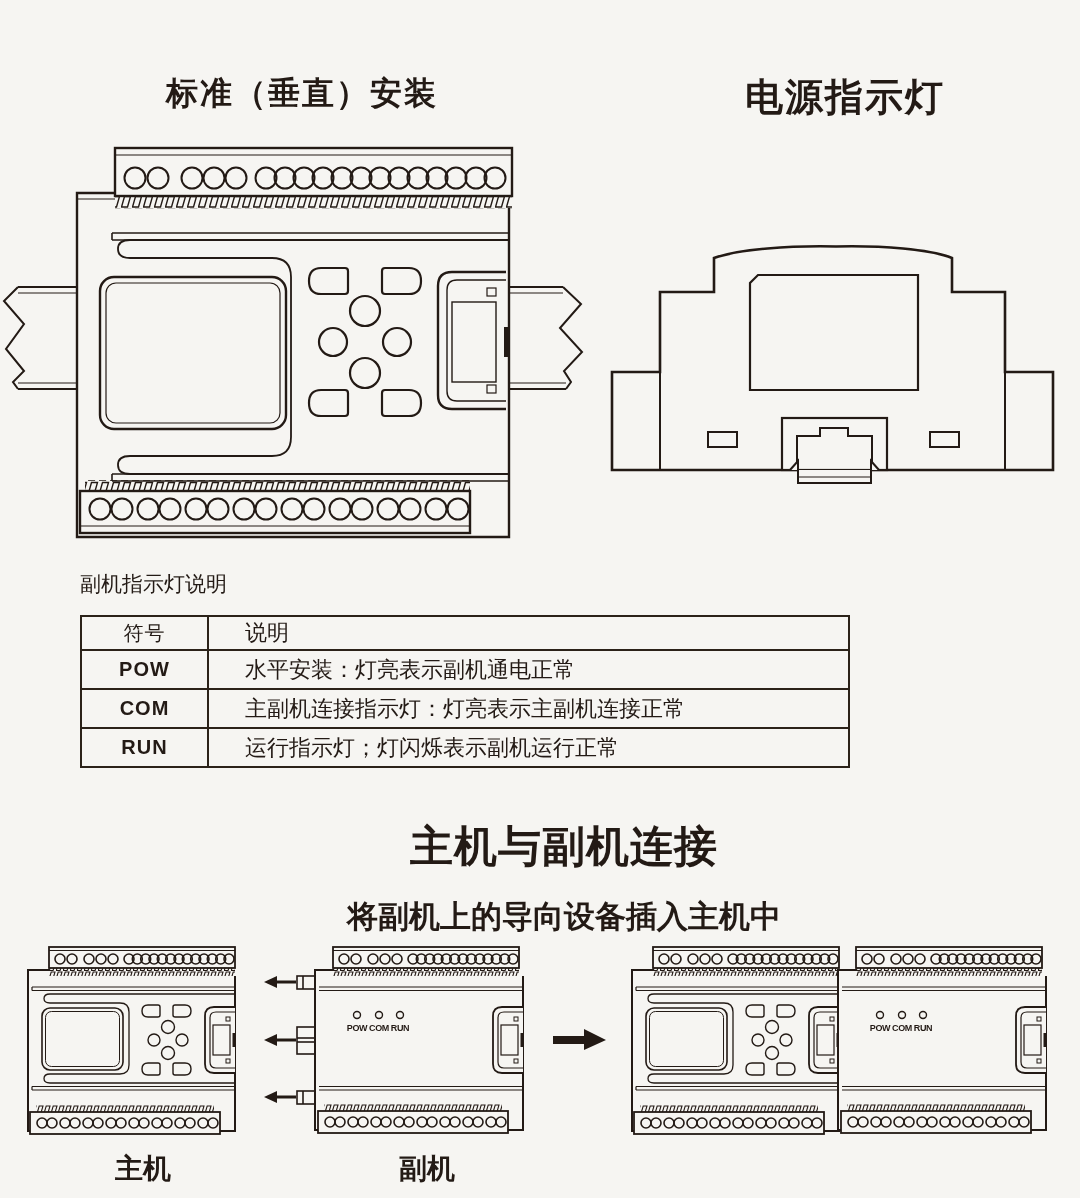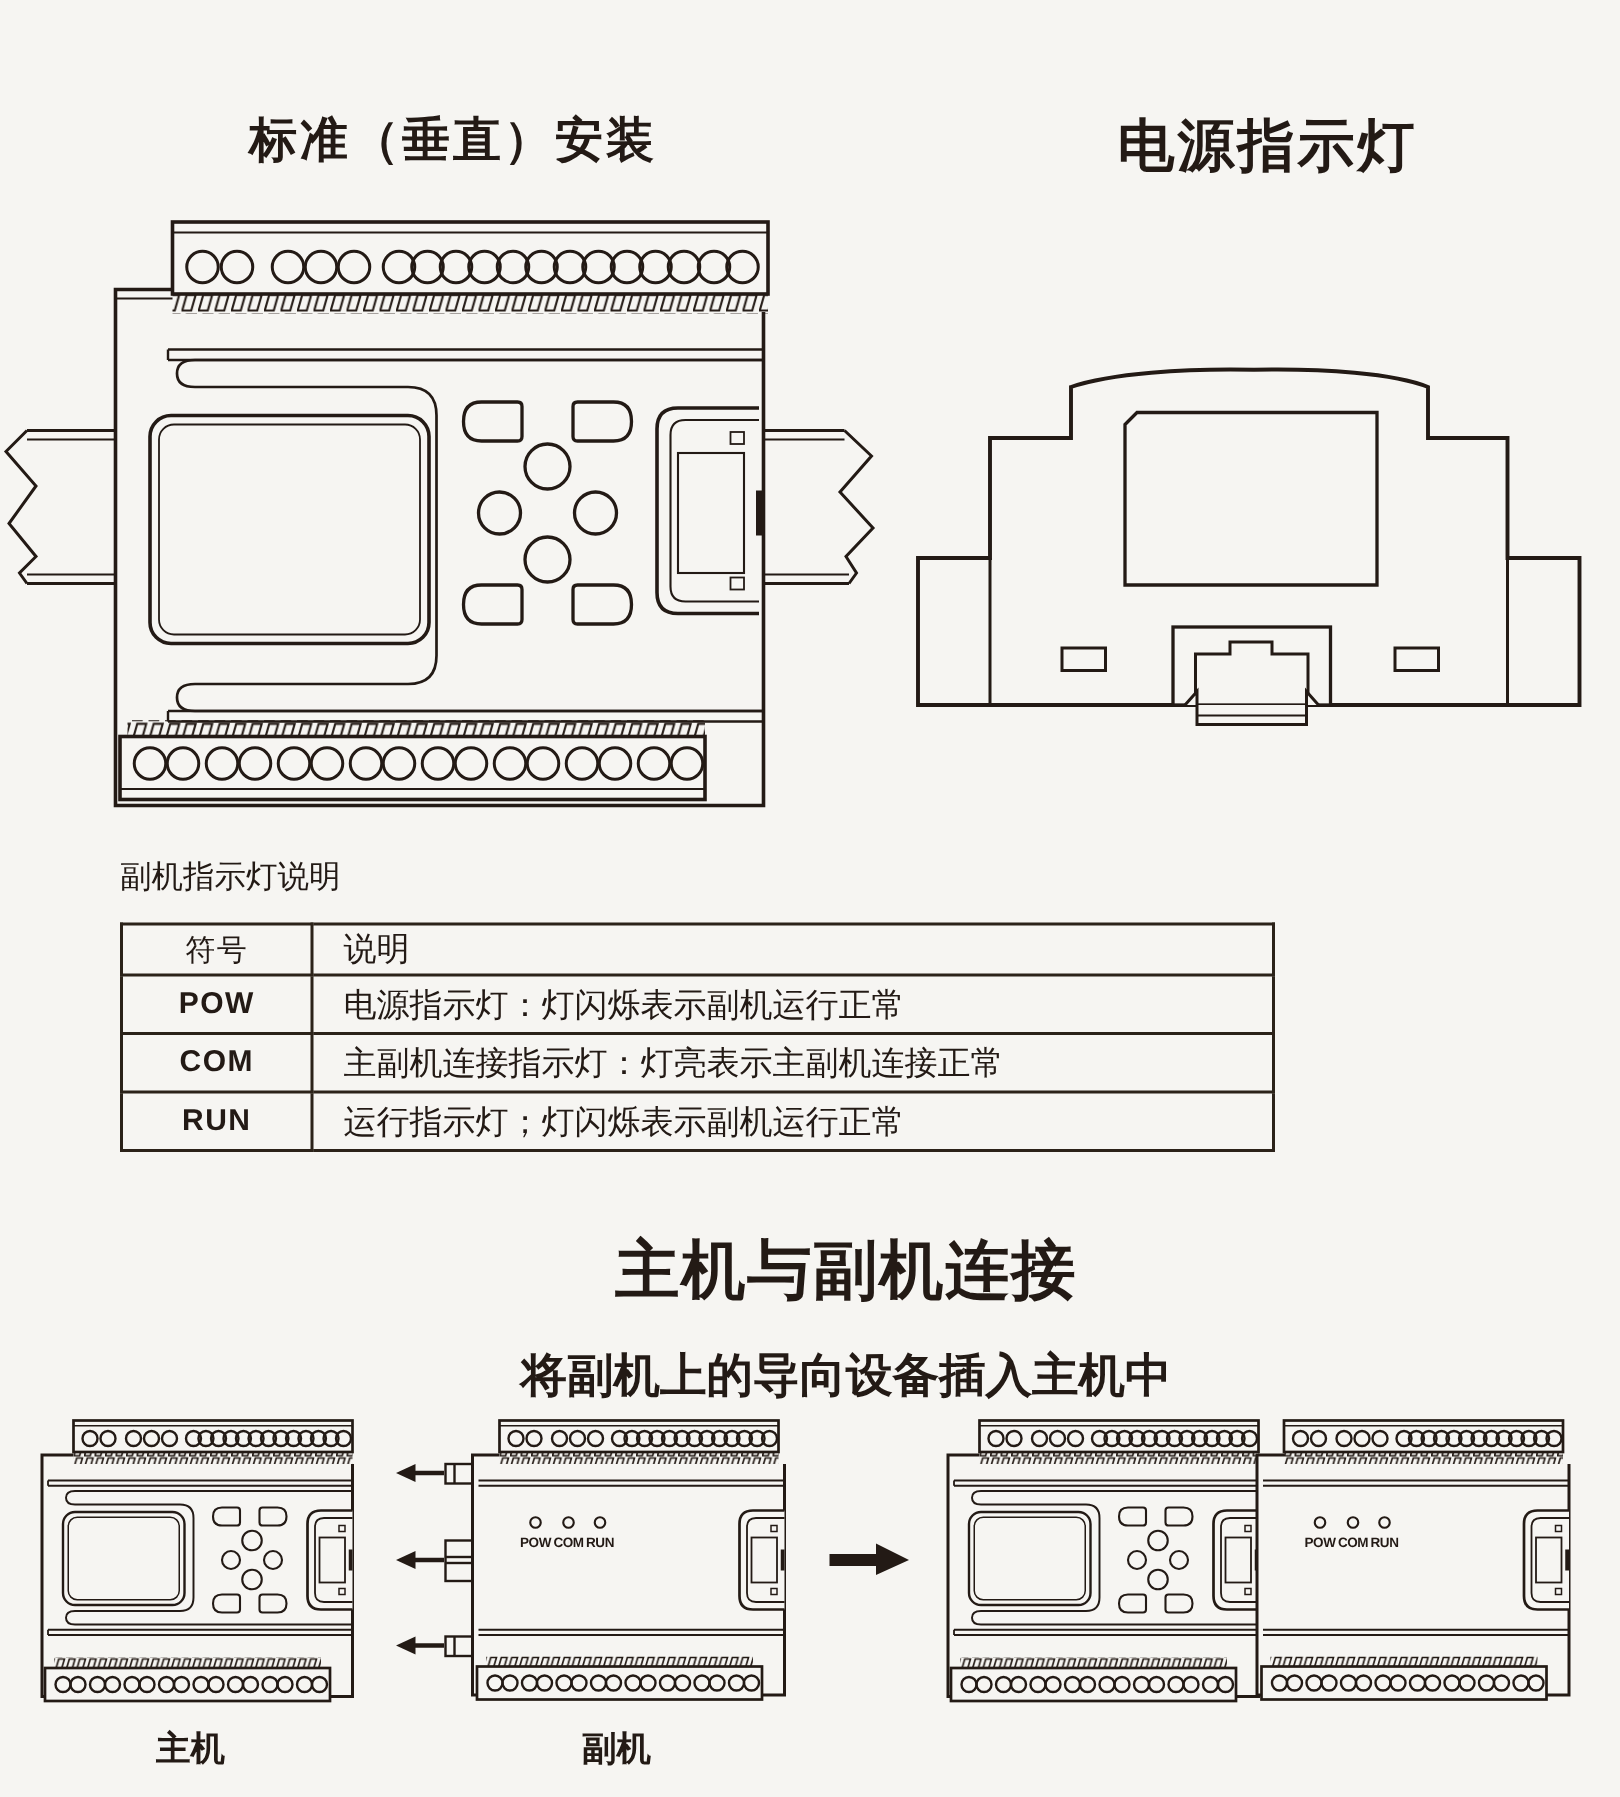--- a/index.html
+++ b/index.html
@@ -16,37 +16,37 @@
     white-space:nowrap;transform:translateX(-50%);
   }
   .h-vert{left:302px;top:72px;font-size:32px;}
   .h-horiz{left:845px;top:72px;font-size:38px;}
   .tbl-caption{left:80px;top:570px;font-size:21px;font-weight:500;}
   table.ind{
     position:absolute;left:80px;top:615px;width:770px;
     border-collapse:collapse;table-layout:fixed;
     font-size:22px;color:#231a15;
   }
-  table.ind td{border:2px solid #2b2219;padding:0 0 0 20px;}
+  table.ind td{border:2px solid #2b2219;padding:0 0 0 36px;}
   table.ind td.sym{width:125px;text-align:center;padding:0;
     font-family:"Liberation Sans",sans-serif;font-weight:600;letter-spacing:1px;font-size:20px;}
   table.ind tr{height:39px;}
   table.ind tr.hd{height:34px;}
   table.ind tr.hd td{font-weight:500;}
   .sec-title{
     left:564px;top:818px;font-size:43px;font-weight:bold;
     letter-spacing:1px;transform:translateX(-50%);white-space:nowrap;
   }
   .sec-sub{
     left:564px;top:896px;font-size:31px;font-weight:bold;
     transform:translateX(-50%);white-space:nowrap;
   }
   .unit-label{
     font-family:"Liberation Serif",serif;font-weight:bold;
-    font-size:23px;transform:translateX(-50%);white-space:nowrap;
+    font-size:28px;transform:translateX(-50%);white-space:nowrap;margin-left:16px;
   }
   .lbl-master{left:127px;top:1150px;}
   .lbl-slave{left:411px;top:1150px;}
   svg.draw{position:absolute;left:0;top:0;}
   svg text{fill:#231a15;}
 </style>
 </head>
 <body>
 
 <div class="abs title-serif h-vert">标准（垂直）安装</div>
@@ -333,21 +333,21 @@
 
 <div class="abs tbl-caption">副机指示灯说明</div>
 <table class="ind">
   <tbody>
       <tr class="hd">
     <td class="sym">符号</td>
     <td>说明</td>
   </tr>
   <tr>
     <td class="sym">POW</td>
-    <td>电源指示灯：灯闪烁表示副机运行正常</td>
+    <td>水平安装：灯亮表示副机通电正常</td>
   </tr>
   <tr>
     <td class="sym">COM</td>
     <td>主副机连接指示灯：灯亮表示主副机连接正常</td>
   </tr>
   <tr>
     <td class="sym">RUN</td>
     <td>运行指示灯；灯闪烁表示副机运行正常</td>
   </tr>
 </tbody>

